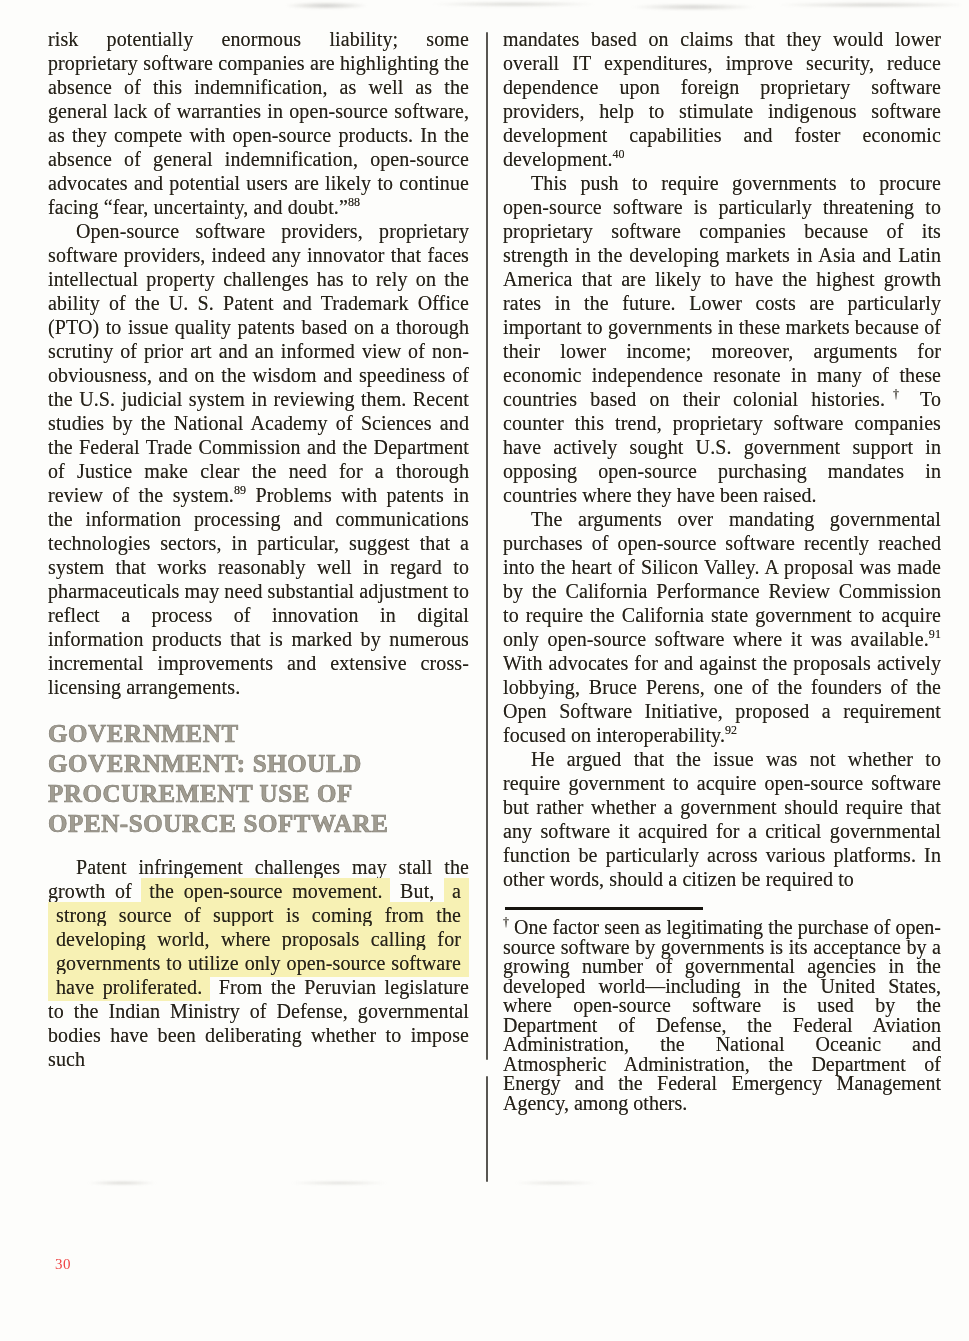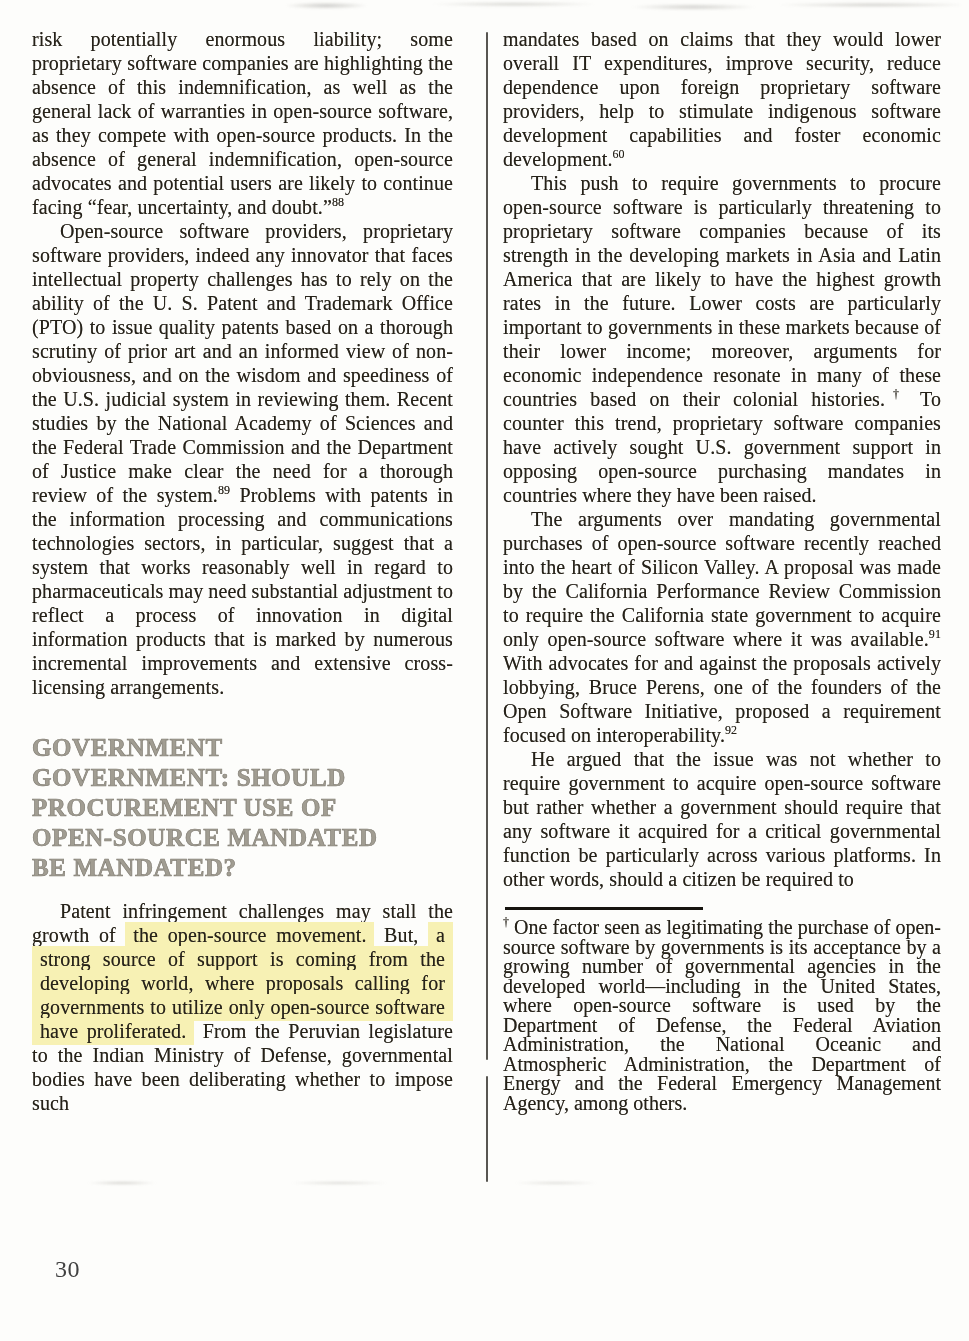--- a/index.html
+++ b/index.html
@@ -32,21 +32,21 @@
   .scan-smudge2{
     position:absolute;left:60px;top:1178px;width:620px;height:10px;
     background:
       radial-gradient(ellipse 50px 3px at 10% 50%, rgba(140,138,130,.35), transparent 70%),
       radial-gradient(ellipse 70px 3px at 45% 50%, rgba(150,148,140,.30), transparent 70%),
       radial-gradient(ellipse 60px 3px at 80% 50%, rgba(150,148,140,.28), transparent 70%);
     filter:blur(1px);
   }
 
   .col{position:absolute;top:27px;}
-  .col-left{left:32px;width:421px;}
+  .col-left{left:48px;width:421px;}
   .col-right{left:503px;width:438px;}
 
   p.body-p{
     margin:0;
     font-size:20px;
     line-height:24px;
     text-align:justify;
     letter-spacing:.1px;
     text-shadow:0 0 .5px rgba(45,40,33,.55);
   }
@@ -59,21 +59,21 @@
   }
 
   .hl{
     background:var(--hl);
     box-decoration-break:clone;
     -webkit-box-decoration-break:clone;
     padding:2px 8px 3px;
   }
 
   .section-heading{
-    margin:34px 0 16px 0;
+    margin:20px 0 16px 0;
   }
   .heading-line{
     font-size:25px;
     line-height:30px;
     font-weight:700;
     letter-spacing:.6px;
     color:var(--heading);
     -webkit-text-stroke:.7px #837f75;
     text-shadow:.5px .5px 0 rgba(255,255,255,.5);
   }
@@ -95,23 +95,23 @@
   }
   .footnote-block p.body-p{
     font-size:20px;
     line-height:19.5px;
     letter-spacing:0;
   }
 
   .page-number{
     position:absolute;
     left:55px;top:1256px;
-    font-size:24px;
+    font-size:15px;
     letter-spacing:.5px;
-    color:#404040;
+    color:#ef4444;
   }
 </style>
 </head>
 <body style="background: rgb(253, 253, 251);">
 
 <div class="page">
 
   <div class="scan-smudge"></div>
   <div class="scan-smudge2"></div>
 
@@ -120,31 +120,30 @@
 
   <div class="col col-left">
     <div>
         <p class="body-p"><span>risk potentially enormous liability; some proprietary software companies are highlighting the absence of this indemnification, as well as the general lack of warranties in open-source software, as they compete with open-source products. In the absence of general indemnification, open-source advocates and potential users are likely to continue facing “fear, uncertainty, and doubt.”</span><sup>88</sup></p>
         <p class="body-p indent"><span>Open-source software providers, proprietary software providers, indeed any innovator that faces intellectual property challenges has to rely on the ability of the U. S. Patent and Trademark Office (PTO) to issue quality patents based on a thorough scrutiny of prior art and an informed view of non-obviousness, and on the wisdom and speediness of the U.S. judicial system in reviewing them. Recent studies by the National Academy of Sciences and the Federal Trade Commission and the Department of Justice make clear the need for a thorough review of the system.</span><sup>89</sup><span> Problems with patents in the information processing and communications technologies sectors, in particular, suggest that a system that works reasonably well in regard to pharmaceuticals may need substantial adjustment to reflect a process of innovation in digital information products that is marked by numerous incremental improvements and extensive cross-licensing arrangements.</span></p>
       </div>
     <div class="section-heading">
         <div class="heading-line">GOVERNMENT</div>
         <div class="heading-line">GOVERNMENT: SHOULD</div>
         <div class="heading-line">PROCUREMENT USE OF</div>
-        <div class="heading-line">OPEN-SOURCE MANDATED</div>
-        <div class="heading-line">BE MANDATED?</div>
+        <div class="heading-line">OPEN-SOURCE SOFTWARE</div>
       </div>
     <div>
         <p class="body-p indent"><span>Patent infringement challenges may stall the growth of </span><span class="hl">the open-source movement.</span><span> But, </span><span class="hl">a strong source of support is coming from the developing world, where proposals calling for governments to utilize only open-source software have proliferated.</span><span> From the Peruvian legislature to the Indian Ministry of Defense, governmental bodies have been deliberating whether to impose such</span></p>
       </div>
   </div>
 
   <div class="col col-right">
     <div>
-        <p class="body-p"><span>mandates based on claims that they would lower overall IT expenditures, improve security, reduce dependence upon foreign proprietary software providers, help to stimulate indigenous software development capabilities and foster economic development.</span><sup>60</sup></p>
+        <p class="body-p"><span>mandates based on claims that they would lower overall IT expenditures, improve security, reduce dependence upon foreign proprietary software providers, help to stimulate indigenous software development capabilities and foster economic development.</span><sup>40</sup></p>
         <p class="body-p indent"><span>This push to require governments to procure open-source software is particularly threatening to proprietary software companies because of its strength in the developing markets in Asia and Latin America that are likely to have the highest growth rates in the future. Lower costs are particularly important to governments in these markets because of their lower income; moreover, arguments for economic independence resonate in many of these countries based on their colonial histories.</span><sup>†</sup><span> To counter this trend, proprietary software companies have actively sought U.S. government support in opposing open-source purchasing mandates in countries where they have been raised.</span></p>
         <p class="body-p indent"><span>The arguments over mandating governmental purchases of open-source software recently reached into the heart of Silicon Valley. A proposal was made by the California Performance Review Commission to require the California state government to acquire only open-source software where it was available.</span><sup>91</sup><span> With advocates for and against the proposals actively lobbying, Bruce Perens, one of the founders of the Open Software Initiative, proposed a requirement focused on interoperability.</span><sup>92</sup></p>
         <p class="body-p indent"><span>He argued that the issue was not whether to require government to acquire open-source software but rather whether a government should require that any software it acquired for a critical governmental function be particularly across various platforms. In other words, should a citizen be required to</span></p>
       </div>
     <div class="footnote-block">
       <div class="footnote-rule"></div>
       <div>
           <p class="body-p"><sup>†</sup><span> One factor seen as legitimating the purchase of open-source software by governments is its acceptance by a growing number of governmental agencies in the developed world—including in the United States, where open-source software is used by the Department of Defense, the Federal Aviation Administration, the National Oceanic and Atmospheric Administration, the Department of Energy and the Federal Emergency Management Agency, among others.</span></p>
         </div>
     </div>

